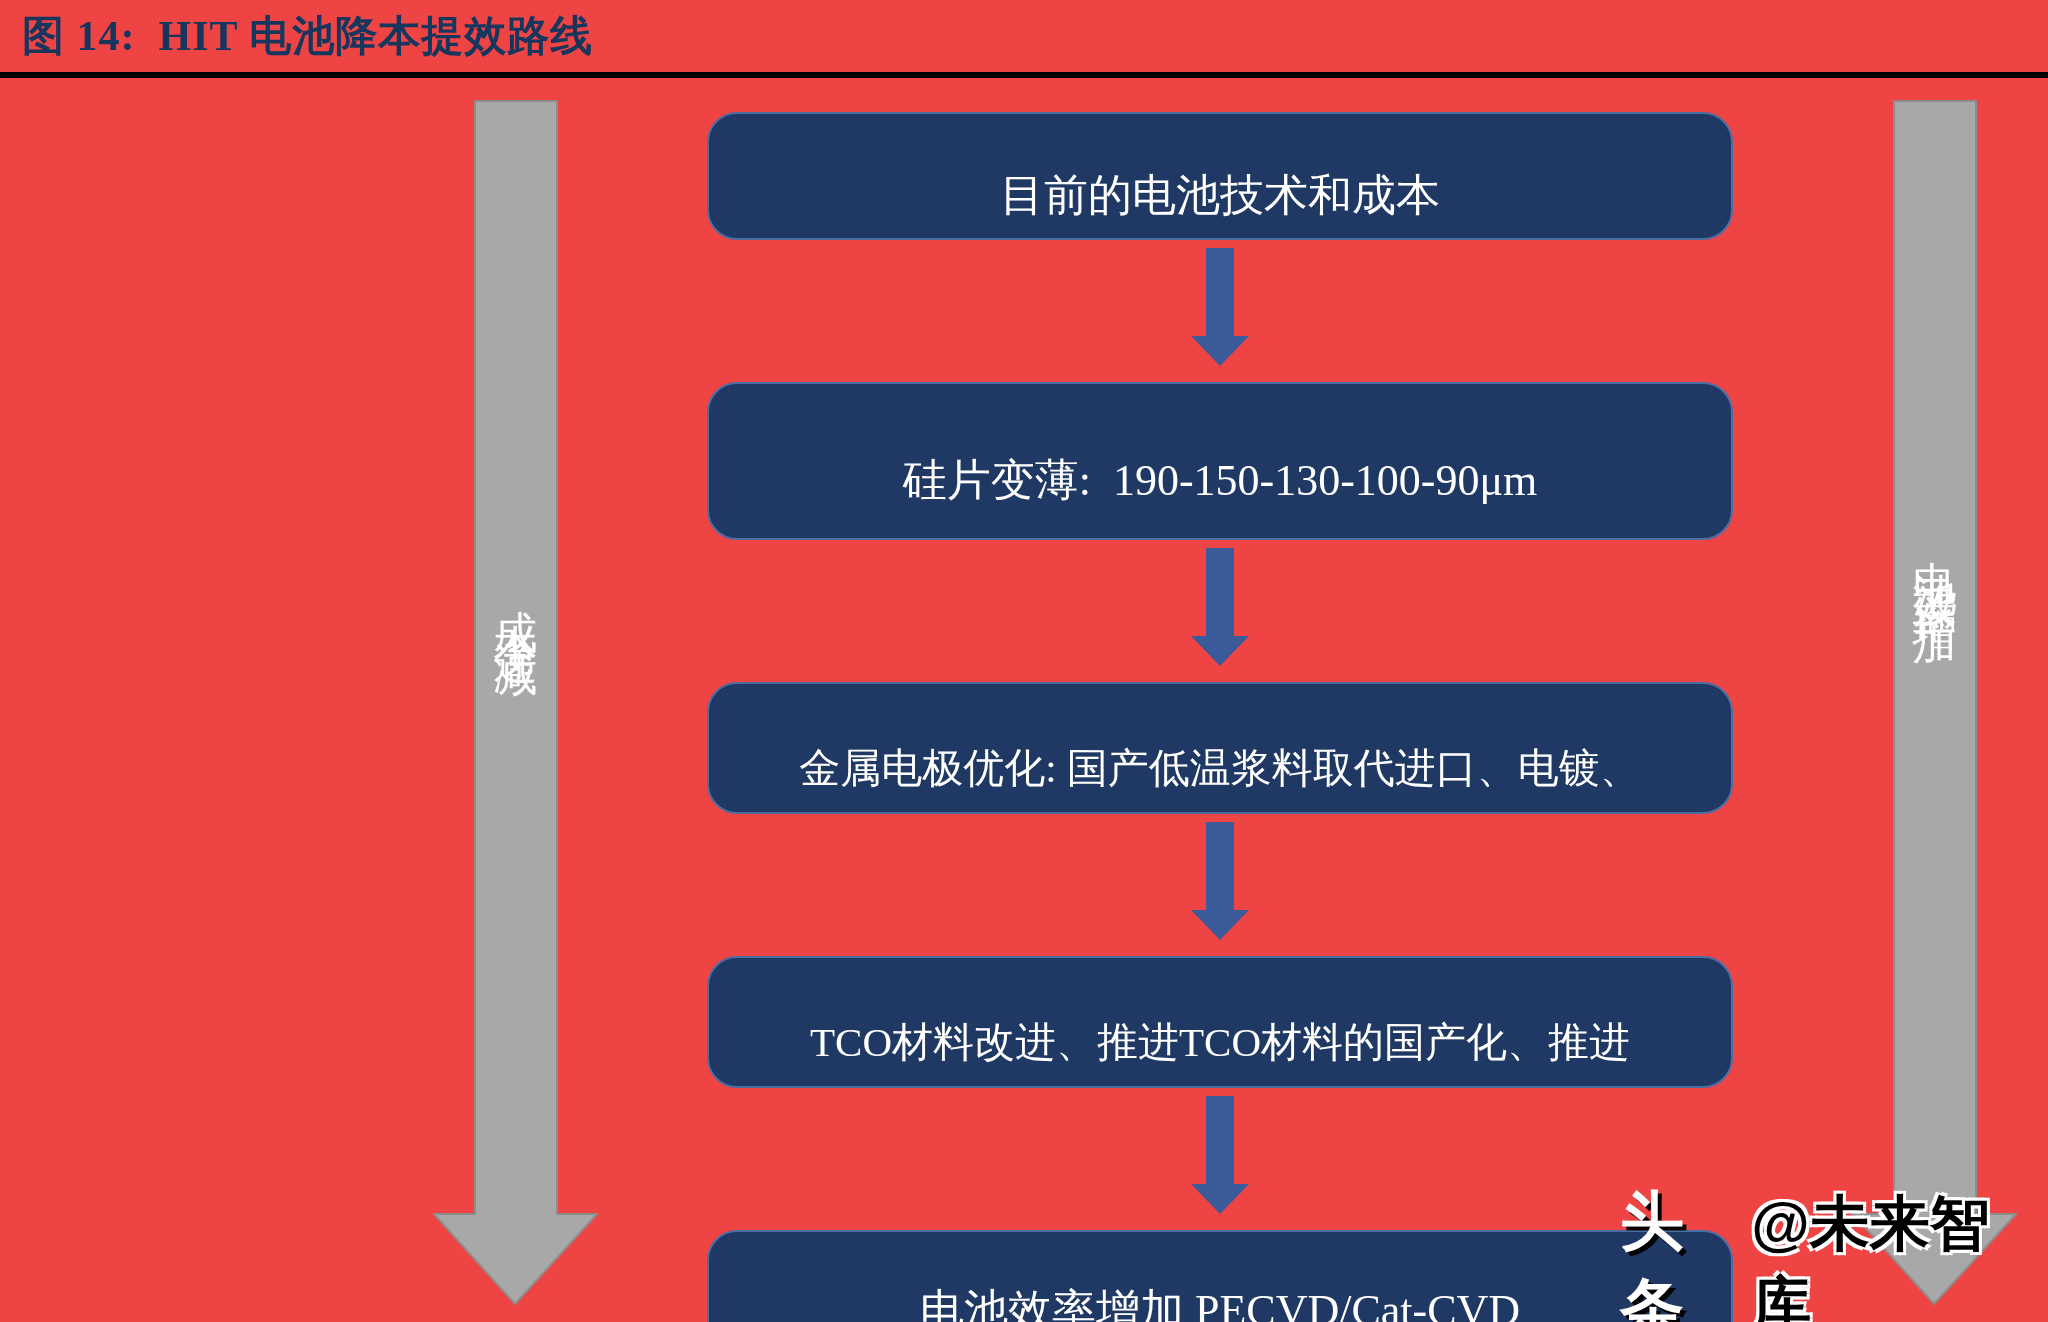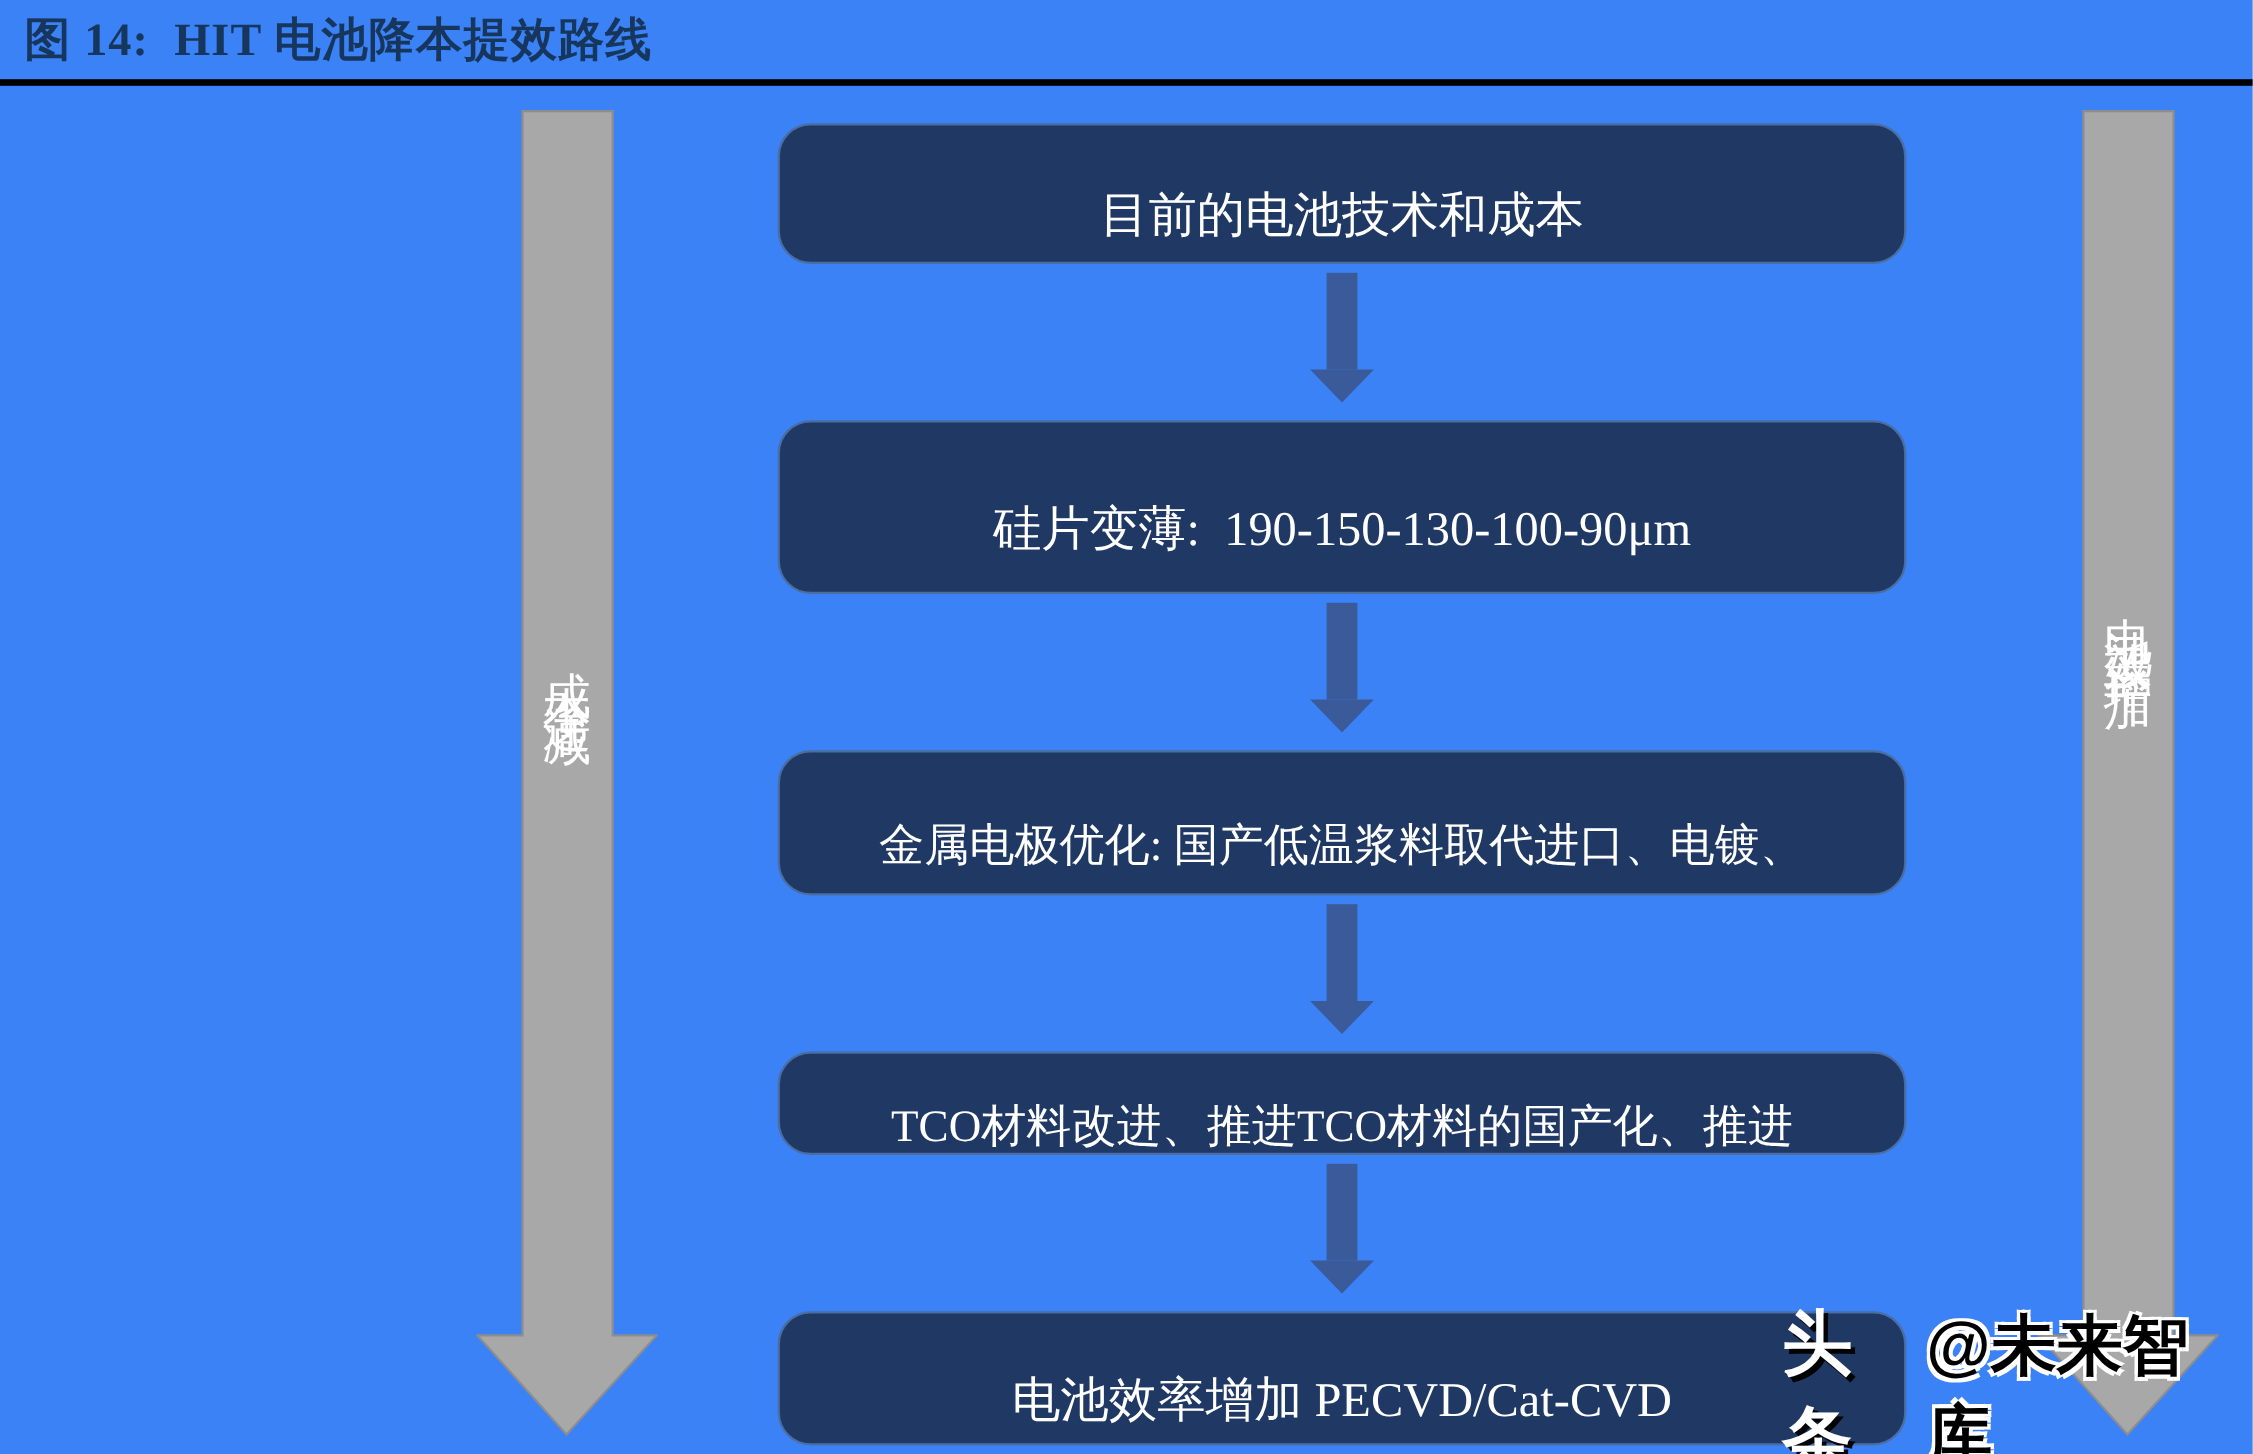--- a/index.html
+++ b/index.html
@@ -1,17 +1,17 @@
 <!DOCTYPE html>
 <html style="--box_navy: #1F3864; --connector_blue: #3B5A99; --arrow_gray: #A8A8A8; --title_navy: #17365D; --rule_black: #000000;"><head>
 <meta charset="utf-8">
 <style>
   html,body{margin:0;padding:0;background:#fff;}
   .page{
-    position:relative;width:2048px;height:1322px;overflow:hidden;background:#3b82f6;
+    position:relative;width:2048px;height:1322px;overflow:hidden;background:#ef4444;
     font-family:"Liberation Serif","DejaVu Serif",serif;
   }
   
   .title{
     position:absolute;left:22px;top:8px;
     font-size:42px;font-weight:bold;color:var(--title_navy,#17365D);
     white-space:pre-wrap;letter-spacing:1px;
   }
   .title-rule{
     position:absolute;left:0;top:72px;width:2048px;height:6px;
@@ -38,21 +38,21 @@
   .box{
     box-sizing:border-box;width:100%;
     background:var(--box_navy,#1F3864);
     border:2px solid #4a6da2;border-radius:30px;
     display:flex;align-items:center;justify-content:center;
     padding:0 50px;
   }
   .step:nth-child(1) .box{height:128px;}
   .step:nth-child(2) .box{height:158px;}
   .step:nth-child(3) .box{height:132px;}
-  .step:nth-child(4) .box{height:94px;}
+  .step:nth-child(4) .box{height:132px;}
   .step:nth-child(5) .box{height:122px;}
   .box-text{
     color:#fff;text-align:center;font-size:44px;line-height:1.38;
     font-family:"Liberation Serif","DejaVu Serif",serif;
     margin-top:40px;
   }
   .step:nth-child(3) .box-text,
   .step:nth-child(4) .box-text{font-size:41px;}
   .box-line{display:block;white-space:pre-wrap;}
   .connector-wrap{height:142px;display:flex;align-items:flex-start;justify-content:center;padding-top:6px;box-sizing:border-box;}

